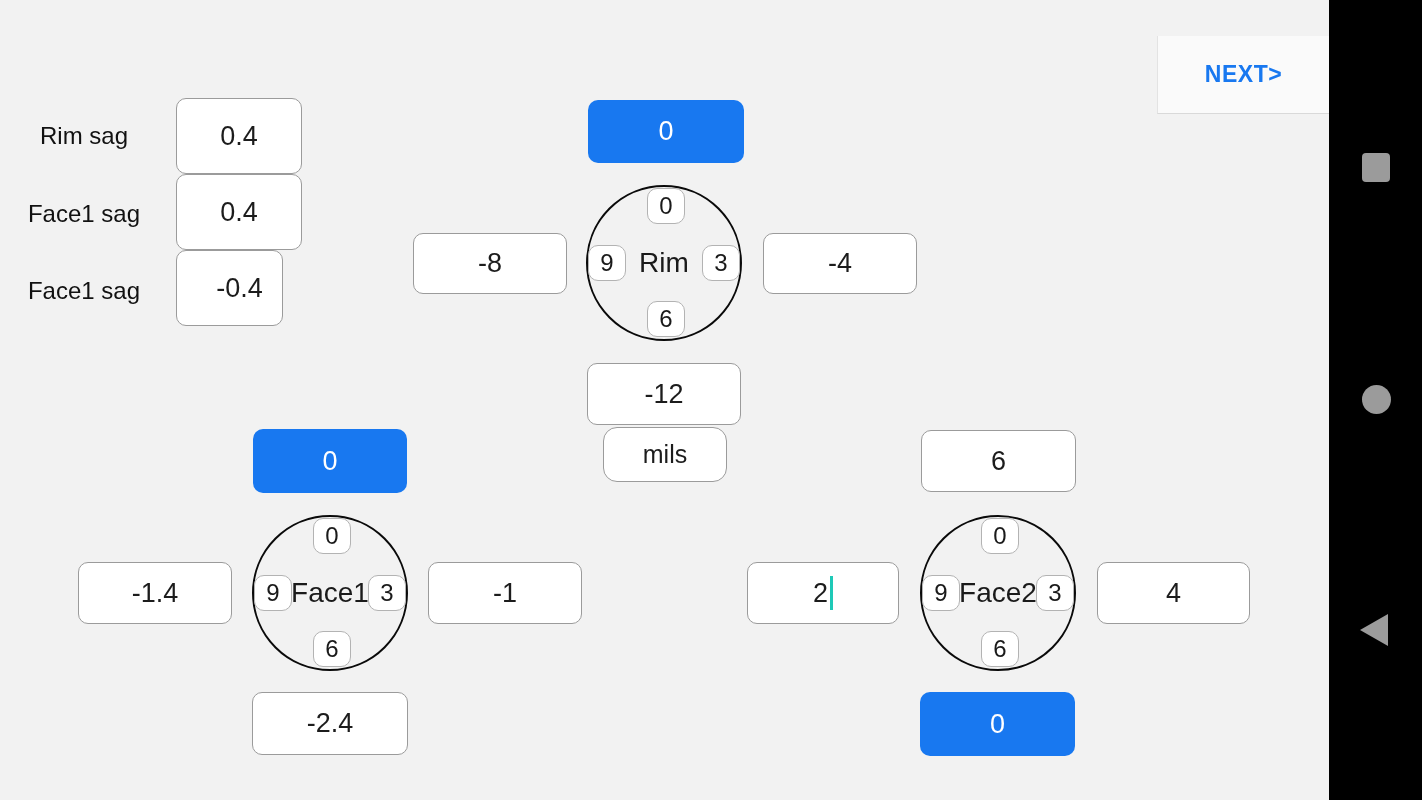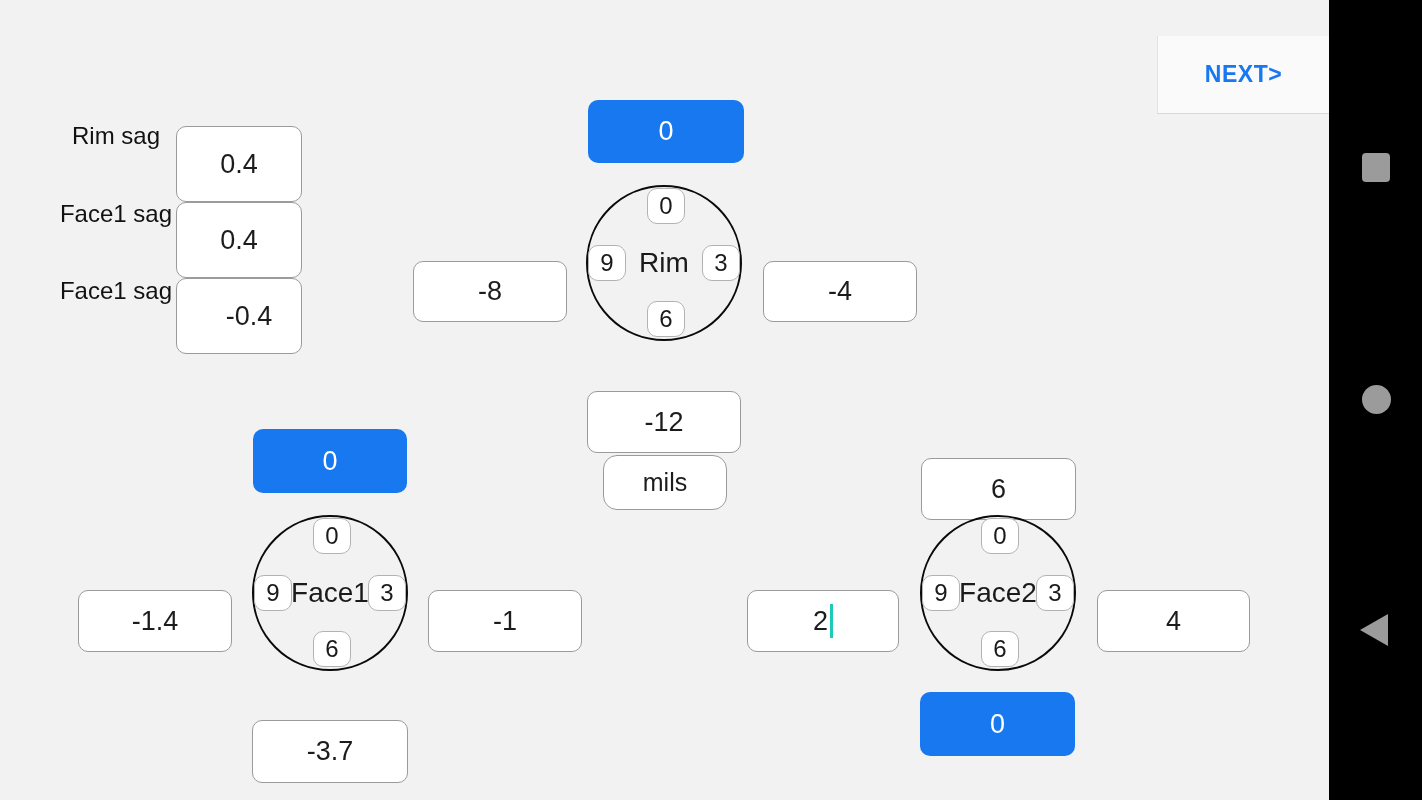--- a/index.html
+++ b/index.html
@@ -18,24 +18,24 @@
     background:var(--body-bg);
     font-family:"Liberation Sans", sans-serif;color:var(--ink);
   }
   .header{position:absolute;left:0;top:0;width:1329px;height:72px;background:var(--header-bg);}
   .title{position:absolute;left:0;top:0;width:100%;height:72px;line-height:72px;text-align:center;
     font-size:29px;color:#141414;}
   .next-btn{position:absolute;left:1157px;top:0;width:172px;height:78px;background:#fafafa;
     border:none;border-left:1px solid #e3e3e3;border-bottom:1px solid #d9d9d9;box-sizing:border-box;
     display:flex;align-items:center;justify-content:center;cursor:pointer;
     font-family:"Liberation Sans", sans-serif;font-size:23px;font-weight:bold;color:var(--blue);letter-spacing:0.5px;margin-top:36px;}
-  .sag-label{position:absolute;left:0;width:168px;text-align:center;font-size:24px;color:#111;margin-left:32px;}
+  .sag-label{position:absolute;left:0;width:168px;text-align:center;font-size:24px;color:#111;}
   .box{position:absolute;background:#fff;border:1.5px solid var(--box-border);border-radius:10px;
     box-sizing:border-box;display:flex;align-items:center;justify-content:center;
-    font-size:27px;color:var(--ink);margin-top:28px;}
+    font-size:27px;color:var(--ink);}
   .blue-btn{position:absolute;background:var(--blue);border:none;border-radius:10px;
     display:flex;align-items:center;justify-content:center;font-family:"Liberation Sans", sans-serif;
     font-size:27px;color:#fff;cursor:pointer;}
   .dial-circle{position:absolute;width:156px;height:156px;border:2px solid #0a0a0a;border-radius:50%;
     box-sizing:border-box;}
   .dial-name{position:absolute;left:0;top:50%;width:100%;transform:translateY(-50%);
     text-align:center;font-size:28px;color:#1a1a1a;}
   .badge{position:absolute;width:38px;height:36px;background:#fff;border:1.5px solid var(--badge-border);
     border-radius:10px;box-sizing:border-box;display:flex;align-items:center;justify-content:center;
     font-size:24px;color:#1a1a1a;}
@@ -63,21 +63,21 @@
   <div class="box" style="left:176px;top:98px;width:126px;height:76px;">
     <span>0.4</span>
   </div>
 
   <div class="sag-label" style="top:200px;">Face1 sag</div>
   <div class="box" style="left:176px;top:174px;width:126px;height:76px;">
     <span>0.4</span>
   </div>
 
   <div class="sag-label" style="top:277px;">Face1 sag</div>
-  <div class="box" style="left:176px;top:250px;width:126px;height:76px;padding-left:20px;">
+  <div class="box" style="left:176px;top:250px;width:107px;height:76px;padding-left:20px;">
     <span>-0.4</span>
   </div>
 
   <button class="blue-btn" style="left:588px;top:100px;width:156px;height:63px;">
     <span>0</span>
   </button>
 
   <div class="box" style="left:413px;top:233px;width:154px;height:61px;">
     <span>-8</span>
   </div>
@@ -116,21 +116,21 @@
     <div class="badge badge-left">9</div>
     <div class="badge badge-right">3</div>
     <div class="badge badge-bottom">6</div>
   </div>
 
   <div class="box" style="left:428px;top:562px;width:154px;height:62px;">
     <span>-1</span>
   </div>
 
   <div class="box" style="left:252px;top:692px;width:156px;height:63px;">
-    <span>-3.7</span>
+    <span>-2.4</span>
   </div>
 
   <div class="box" style="left:921px;top:430px;width:155px;height:62px;">
     <span>6</span>
   </div>
 
   <div class="box" style="left:747px;top:562px;width:152px;height:62px;">
     <span>2</span>
       <span class="cursor"></span>
   </div>

